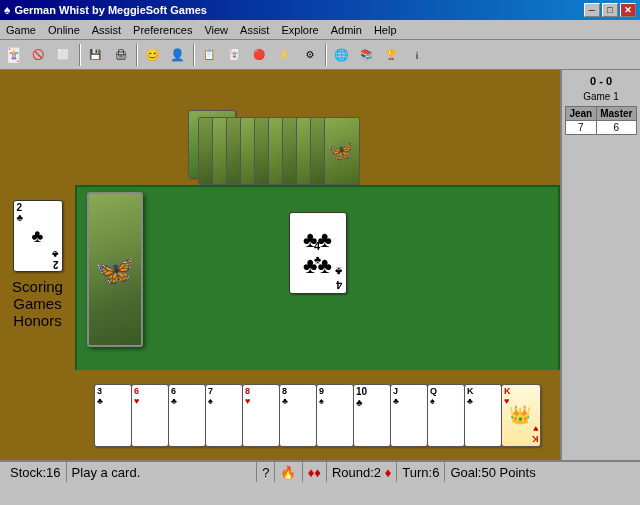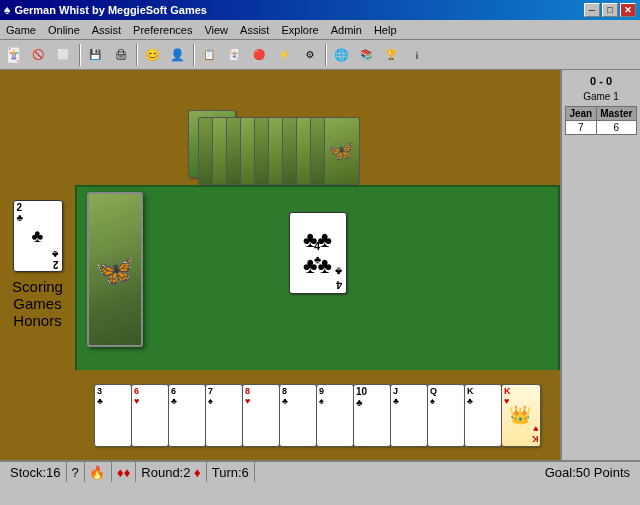--- a/index.html
+++ b/index.html
@@ -438,31 +438,34 @@
         </tr>
       </tbody>
     </table>
   </div>
 </div>
 
 <div id="status-bar">
   <div class="status-section">
     <span>Stock:16</span>
   </div>
+  <div class="status-section" style="flex:1;">
+    <span>Play a card.</span>
+  </div>
   <div class="status-section">
     <span>?</span>
   </div>
   <div class="status-section">
     <span>🔥</span>
   </div>
   <div class="status-section">
     <span style="color:#cc0000;">♦♦</span>
   </div>
   <div class="status-section">
     <span>Round:2 <span style="color:#cc0000;">♦</span></span>
   </div>
   <div class="status-section">
     <span>Turn:6</span>
   </div>
-  <div class="status-section" style="border-right:none;justify-content:flex-end;">
+  <div class="status-section" style="border-right:none;">
     <span>Goal:50 Points</span>
   </div>
 </div>
 
 </body></html>

